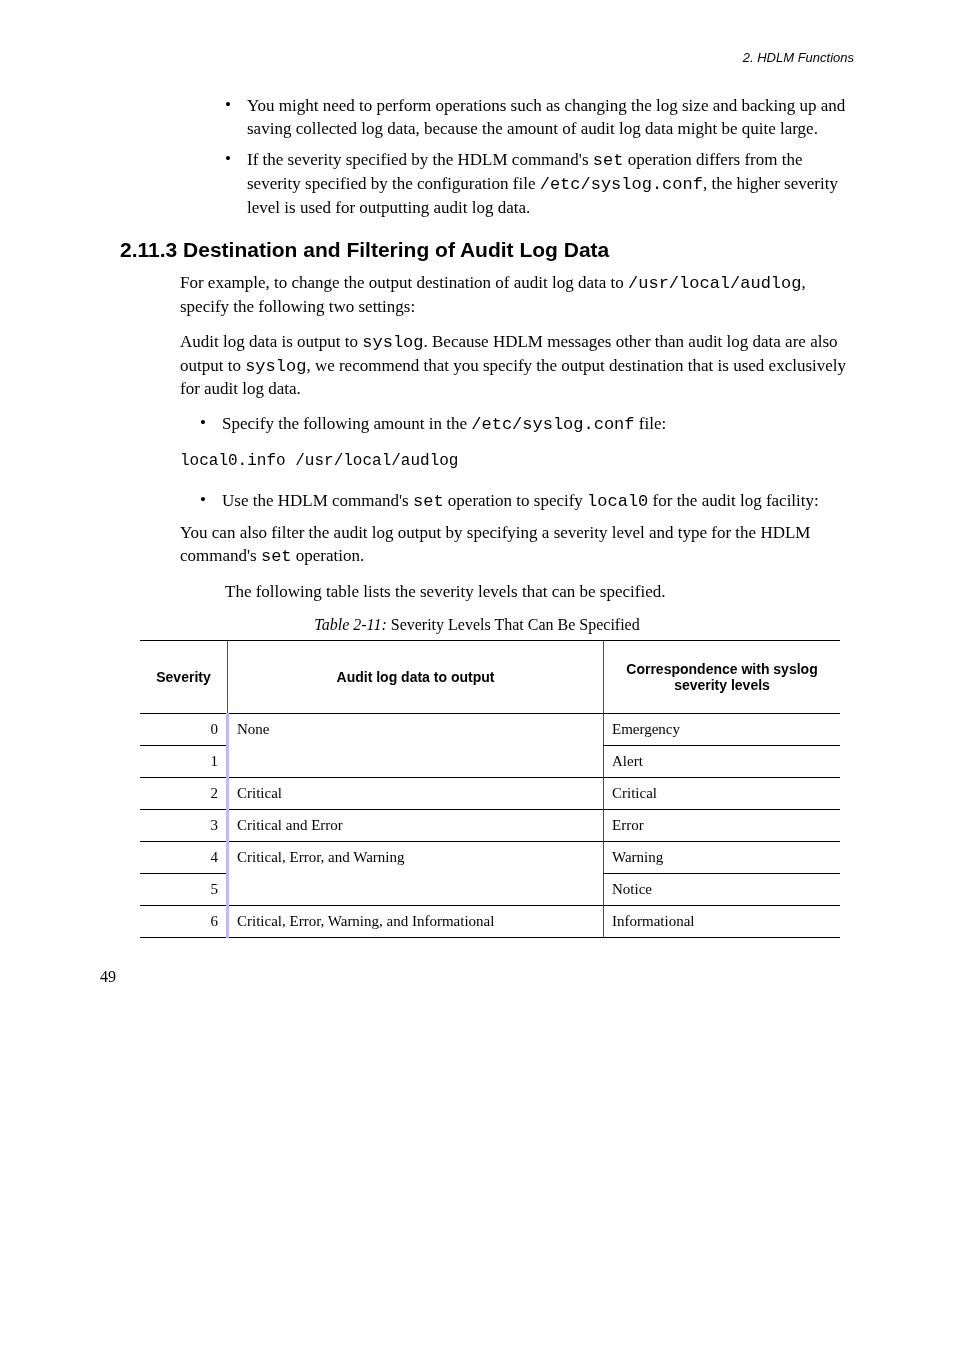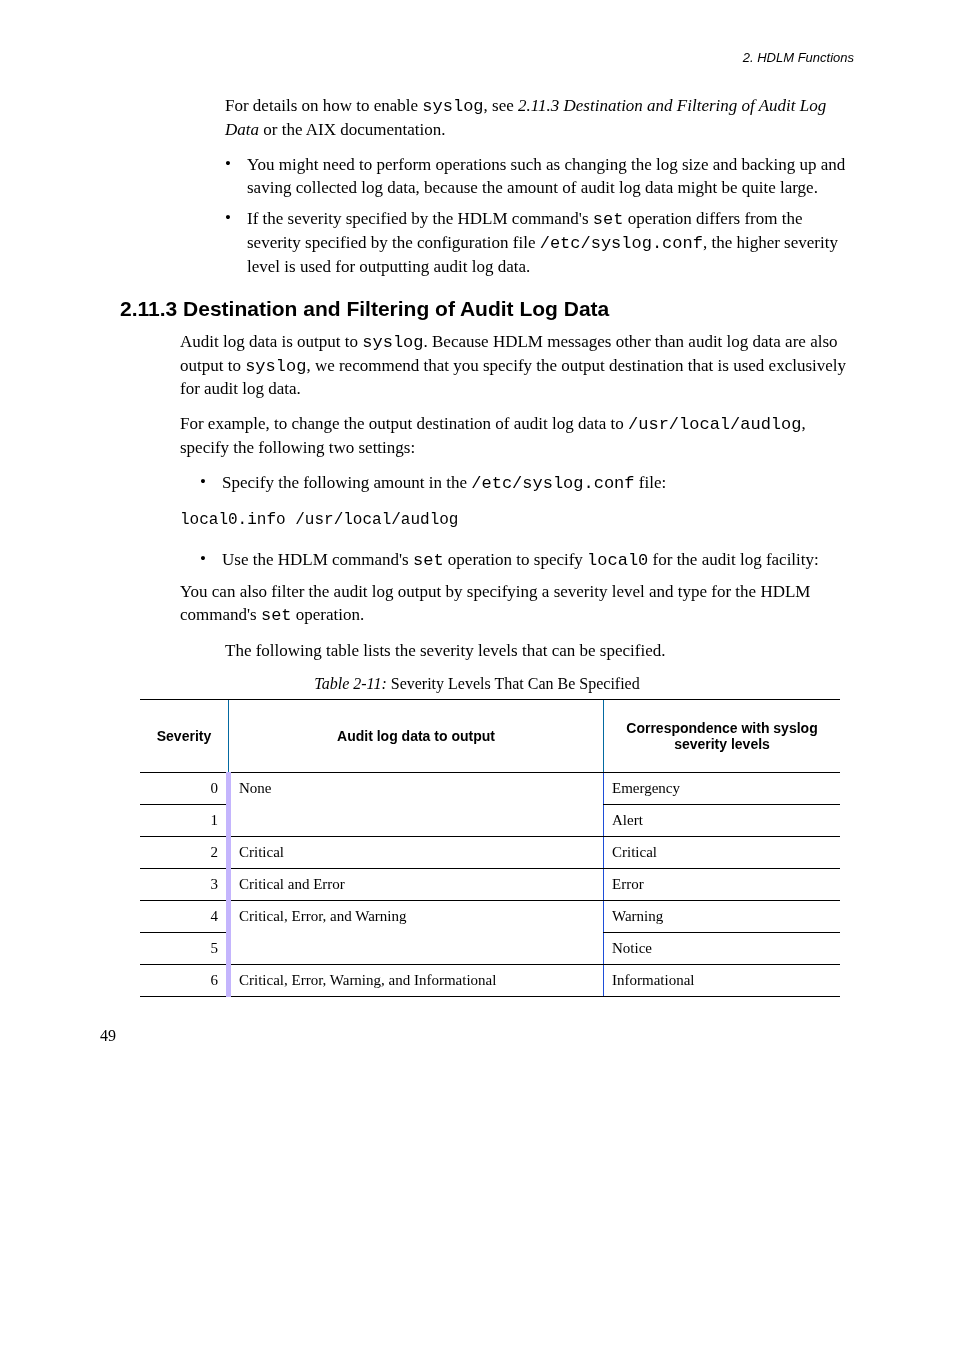--- a/index.html
+++ b/index.html
@@ -90,64 +90,61 @@
     padding: 7px 8px;
     border-bottom: 1px solid #000;
     vertical-align: top;
   }
   table.sev td.col-sev {
     text-align: right;
     width: 70px;
     border-left: none;
   }
   table.sev td.col-out {
-    border-left: 5px solid #c4b5fd;
+    border-left: 3px solid #c4b5fd;
   }
   table.sev td.col-corr {
     border-left: 1px solid #1d4ed8;
     width: 220px;
   }
   table.sev td.noborder-bottom { border-bottom: none; }
   .page-num {
     font-size: 16px;
     margin-top: 30px;
   }
 </style>
 </head>
 <body>
 
 <div class="page">
 
   <div class="header-line">2. HDLM Functions</div>
 
-  <div class="body-text indent1">
-    <span>For details on how to enable </span><span class="mono">syslog</span><span>, see </span><i>2.11.3  Destination and Filtering of Audit Log Data</i><span> or the AIX documentation.</span>
-  </div>
 
   <div class="indent1">
     <div class="bullet-row">
       <div class="bullet">•</div>
       <div class="bullet-text">You might need to perform operations such as changing the log size and backing up and saving collected log data, because the amount of audit log data might be quite large.</div>
     </div>
     <div class="bullet-row">
       <div class="bullet">•</div>
       <div class="bullet-text">
         <span>If the severity specified by the HDLM command's </span><span class="mono">set</span><span> operation differs from the severity specified by the configuration file </span><span class="mono">/etc/syslog.conf</span><span>, the higher severity level is used for outputting audit log data.</span>
       </div>
     </div>
   </div>
 
   <div class="section-head">2.11.3  Destination and Filtering of Audit Log Data</div>
 
   <div class="body-text indent-section">
+    <span>For example, to change the output destination of audit log data to </span><span class="mono">/usr/local/audlog</span><span>, specify the following two settings:</span>
+  </div>
+
+  <div class="body-text indent-section">
     <span>Audit log data is output to </span><span class="mono">syslog</span><span>. Because HDLM messages other than audit log data are also output to </span><span class="mono">syslog</span><span>, we recommend that you specify the output destination that is used exclusively for audit log data.</span>
-  </div>
-
-  <div class="body-text indent-section">
-    <span>For example, to change the output destination of audit log data to </span><span class="mono">/usr/local/audlog</span><span>, specify the following two settings:</span>
   </div>
 
   <div class="indent-section" style="margin-left:100px;">
     <div class="bullet-row">
       <div class="bullet">•</div>
       <div class="bullet-text">
         <span>Specify the following amount in the </span><span class="mono">/etc/syslog.conf</span><span> file:</span>
       </div>
     </div>
   </div>

